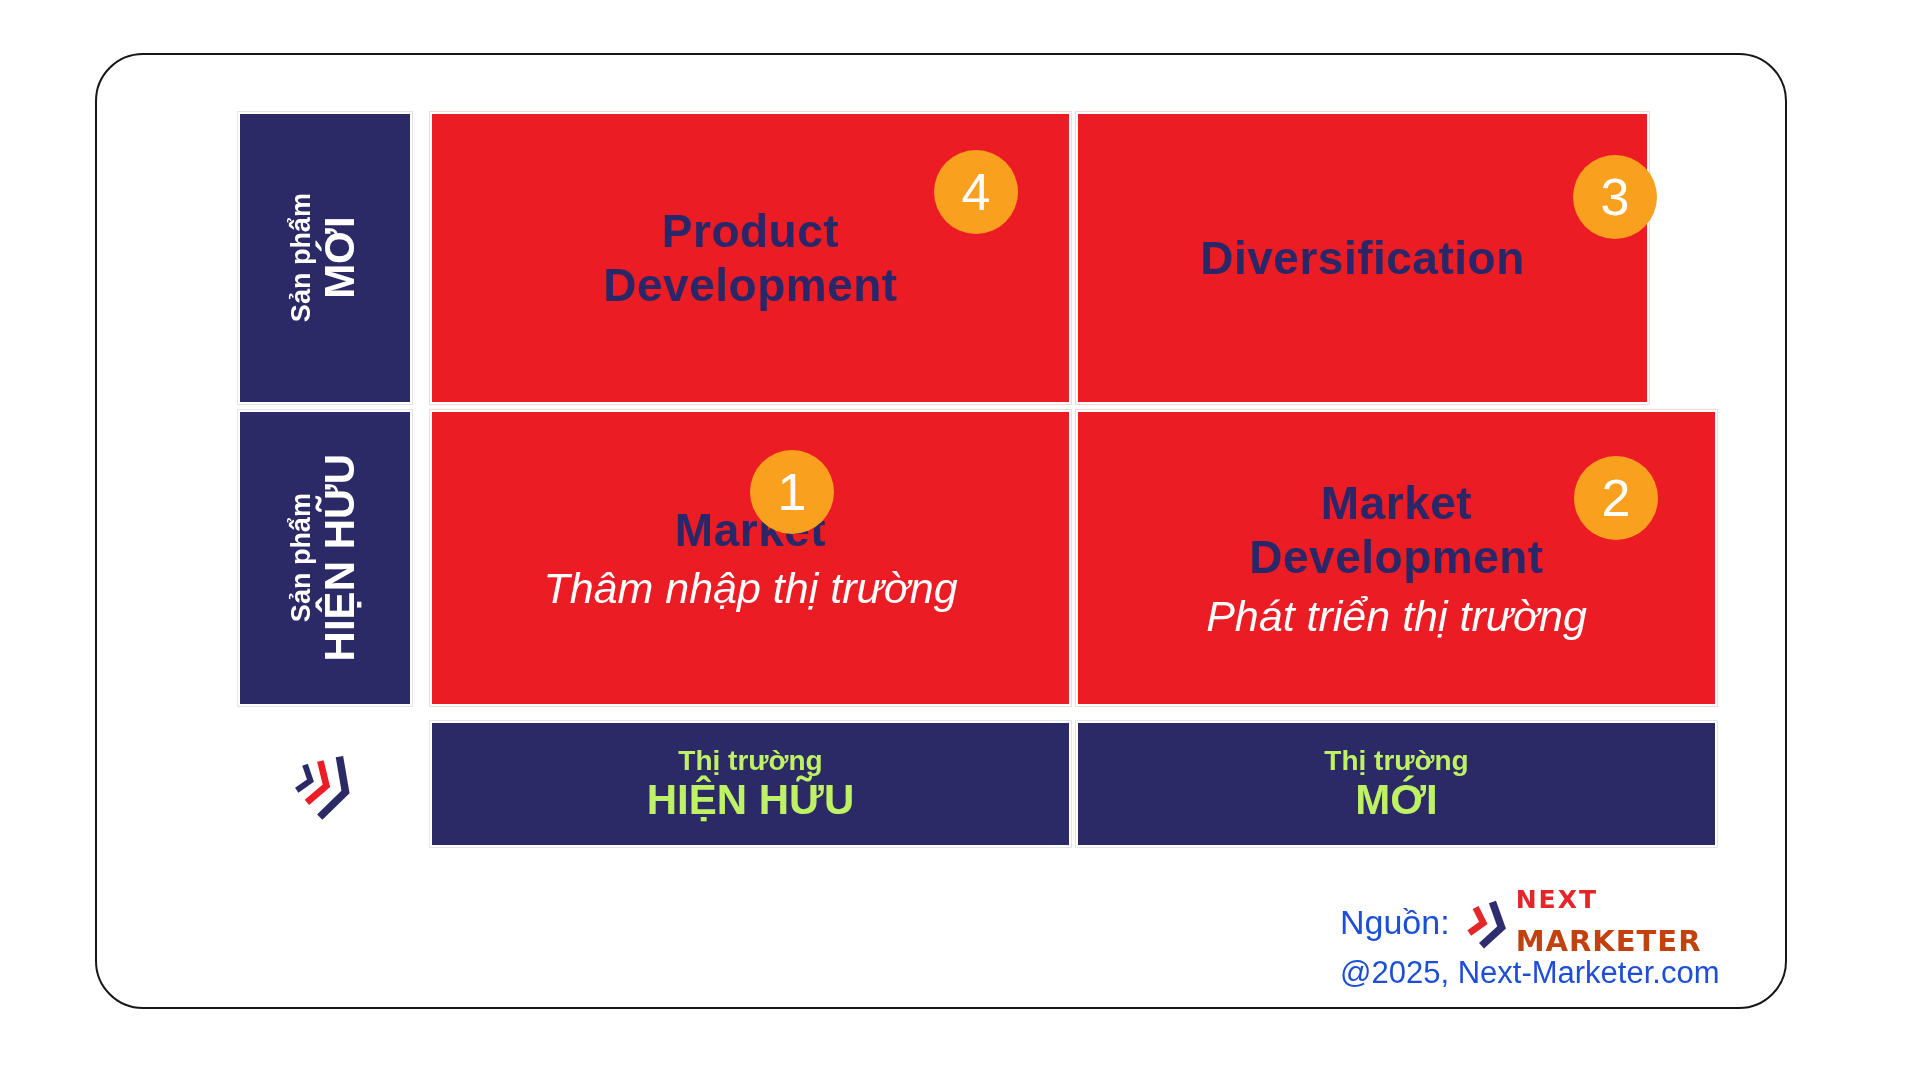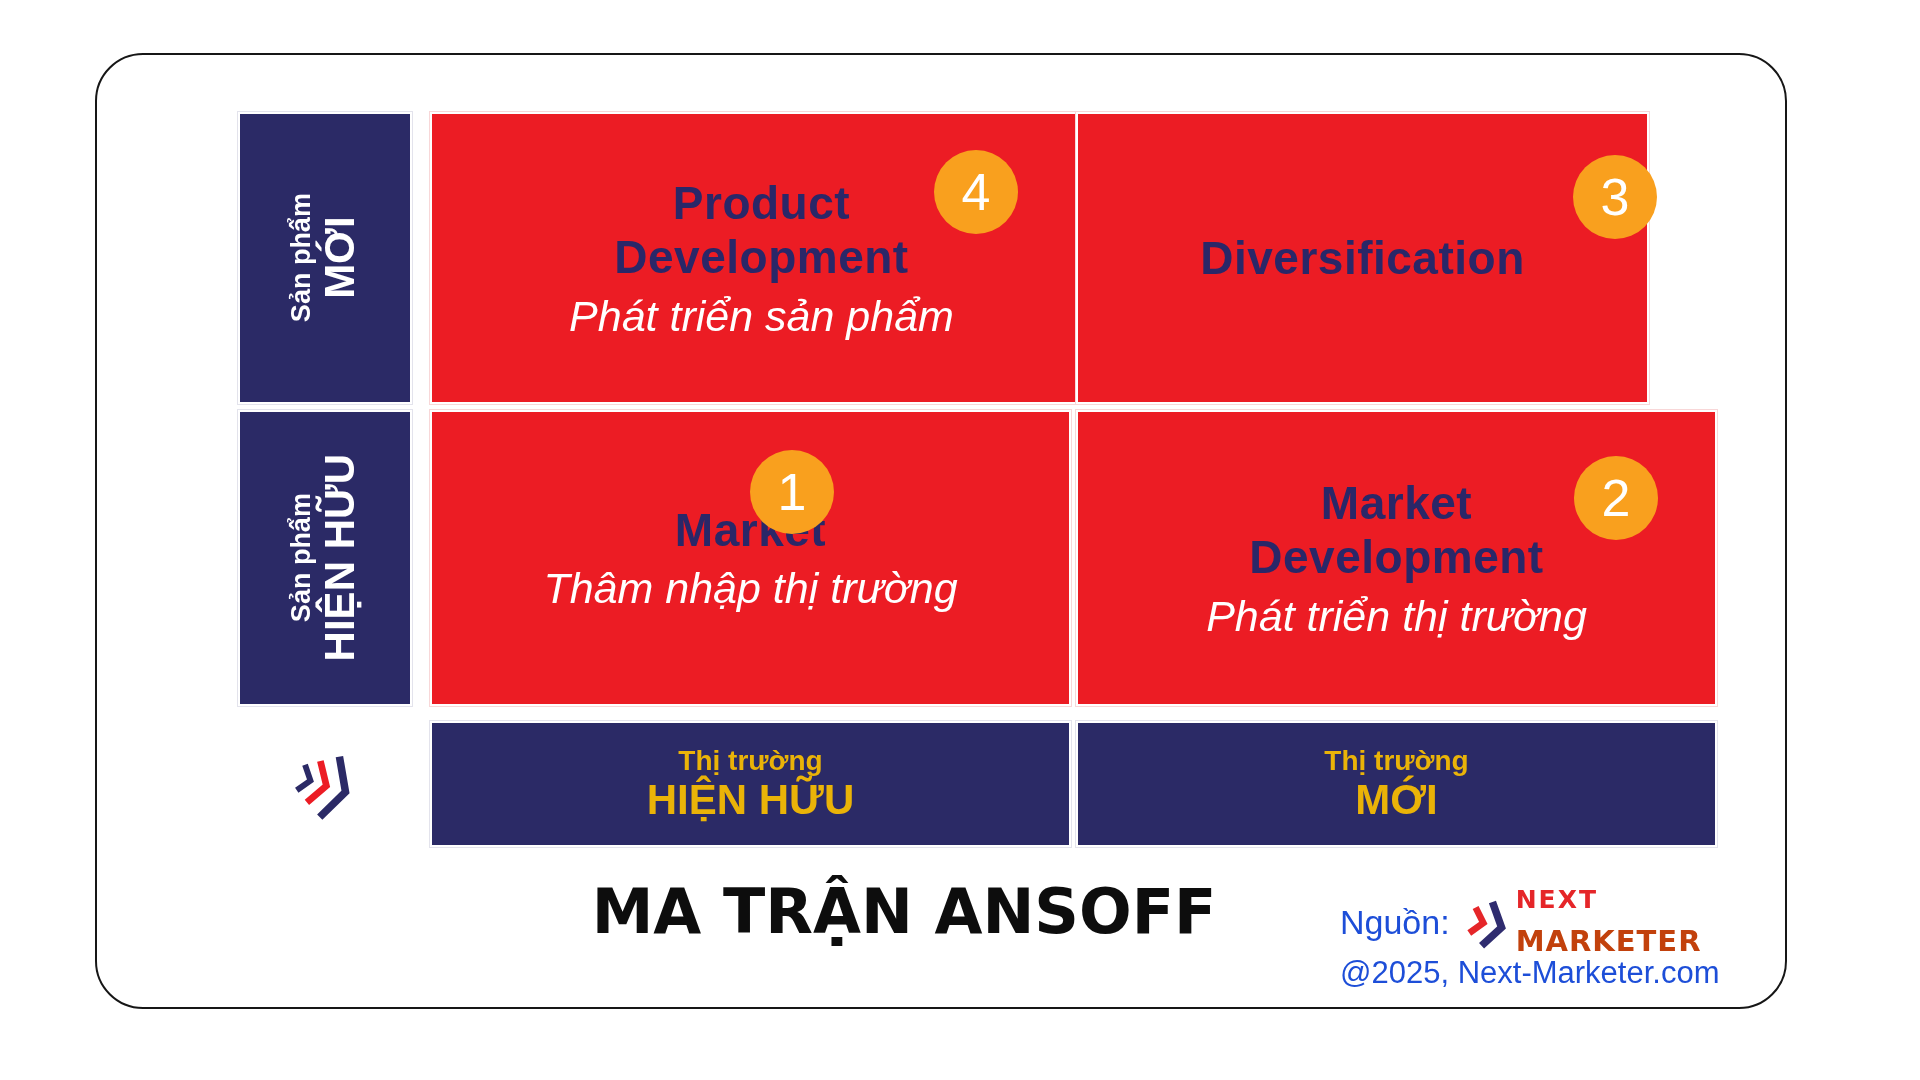--- a/index.html
+++ b/index.html
@@ -23,42 +23,42 @@
   .vtext { transform:rotate(-90deg); text-align:center; color:#ffffff; white-space:nowrap; }
   .axis-small { font-size:27px; font-weight:700; line-height:1.15; }
   .axis-big   { font-size:42px; font-weight:700; line-height:1.1; }
 
   
   .cell {
     background:#EC1C24; display:flex; flex-direction:column;
     align-items:center; justify-content:center; text-align:center;
     box-shadow:0 0 0 2px #ffffff, 0 0 0 3px #f8d7d8;
   }
-  .cell-tl { left:335px; top:59px;  width:637px; height:288px;padding-left:11px; }
+  .cell-tl { left:335px; top:59px;  width:637px; height:288px; }
   .cell-tr { left:981px; top:59px;  width:569px; height:288px; }
   .cell-bl { left:335px; top:357px; width:637px; height:292px; }
   .cell-br { left:981px; top:357px; width:637px; height:292px; }
   .cell-title { color:#2A2768; font-size:46px; font-weight:700; line-height:1.18; letter-spacing:0.5px; }
   .cell-title span { display:block; }
   .cell-subtitle { color:#ffffff; font-size:43px; font-style:italic; margin-top:8px; line-height:1.1; }
 
   .badge {
     position:absolute; width:84px; height:84px; border-radius:50%;
     background:#F9A01E; color:#ffffff; font-size:52px; font-weight:400;
     display:flex; align-items:center; justify-content:center; line-height:1;
   }
   .badge-tl { left:502px; top:36px; }
   .badge-tr { left:495px; top:41px; }
   .badge-bl { left:318px; top:38px; }
   .badge-br { left:496px; top:44px; }
 
   
   .bar {
     background:#2B2A66; display:flex; flex-direction:column;
-    align-items:center; justify-content:center; text-align:center; color:#eab308;
+    align-items:center; justify-content:center; text-align:center; color:#bef264;
     box-shadow:0 0 0 2px #ffffff, 0 0 0 3px #e3e3ec;
   }
   .bar-1 { left:335px; top:668px; width:637px; height:122px; }
   .bar-2 { left:981px; top:668px; width:637px; height:122px; }
   .bar .axis-small { font-size:28px; }
   .bar .axis-big { font-size:42px; }
 
   .triple-chevron { left:196px; top:686px; width:62px; height:88px; }
 
   
@@ -101,21 +101,20 @@
         <div class="axis-small">Sản phẩm</div>
         <div class="axis-big">HIỆN HỮU</div>
       </div>
     </div>
 
     <div class="abs cell cell-tl">
       <div class="cell-title">
         <span>Product</span>
         <span>Development</span>
       </div>
-      <div class="cell-subtitle">Phát triển sản phẩm</div>
       <div class="badge badge-tl">4</div>
     </div>
 
     <div class="abs cell cell-tr">
       <div class="cell-title">
         <span>Diversification</span>
         <span></span>
       </div>
       <div class="badge badge-tr">3</div>
     </div>
@@ -147,21 +146,20 @@
     </div>
 
     <svg class="abs triple-chevron" viewBox="0 0 74 92" fill="none">
       <g transform="rotate(18 37 46)">
         <path d="M8 30 L20 46 L8 62" stroke="#2B2A66" stroke-width="7"></path>
         <path d="M24 20 L40 46 L24 72" stroke="#EC1C24" stroke-width="8"></path>
         <path d="M44 8 L64 46 L44 84" stroke="#2B2A66" stroke-width="9"></path>
       </g>
     </svg>
 
-    <div class="main-title">MA TRẬN ANSOFF</div>
 
     <div class="source-row">
       <span class="source-label">Nguồn:</span>
       <div class="brand">
         <svg width="42" height="60" viewBox="0 0 44 64" fill="none">
           <g transform="rotate(14 22 34)">
             <path d="M6 20 L18 34 L6 48" stroke="#E52629" stroke-width="7"></path>
             <path d="M22 10 L38 34 L22 58" stroke="#2F2C6F" stroke-width="8"></path>
           </g>
         </svg>

